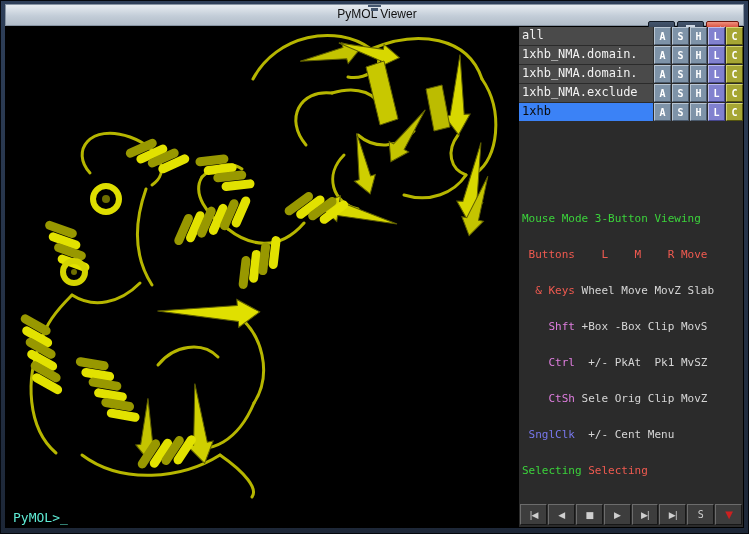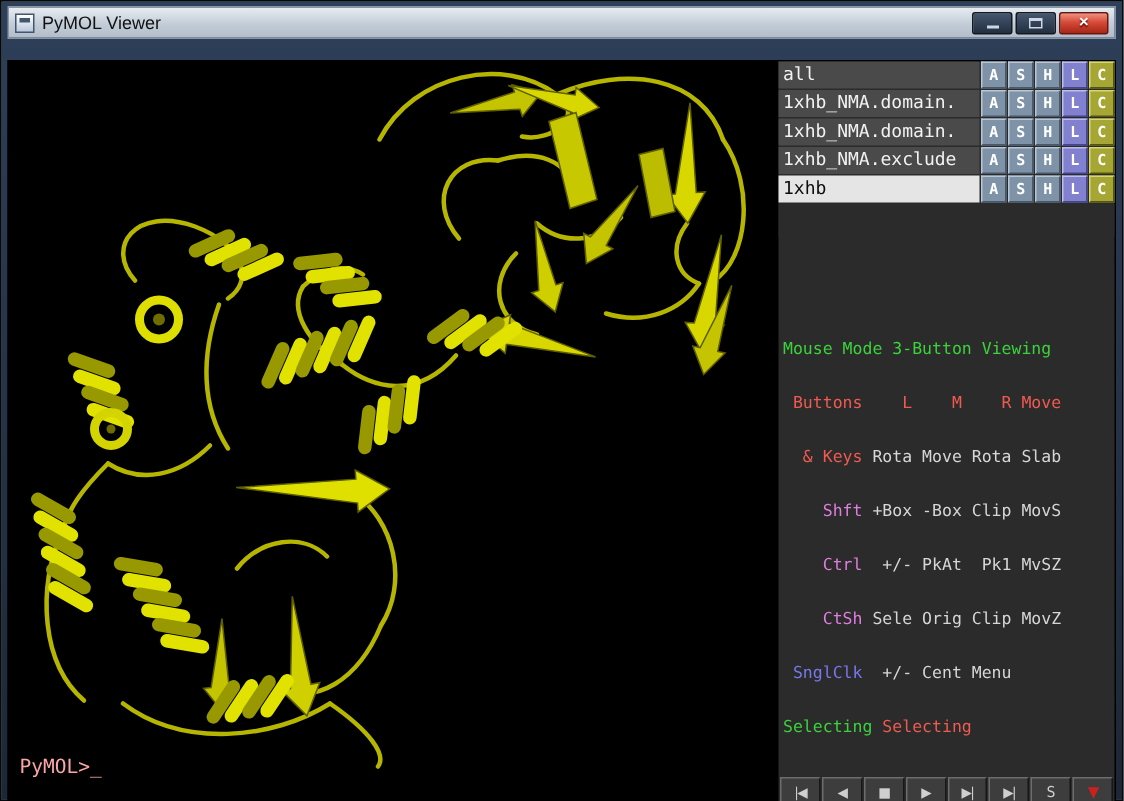--- a/index.html
+++ b/index.html
@@ -9,44 +9,44 @@
     position:relative;width:749px;height:534px;
     background:linear-gradient(#2e3f59,#1d2737);
     border:1px solid #05080d;
     padding:3px 4px 4px 4px;
     font-family:"Liberation Sans",sans-serif;
   }
   .titlebar{
     height:22px;display:flex;align-items:center;
     background:linear-gradient(#e7ecf1,#c3cdd8 55%,#b2bdc9);
     border:1px solid #8794a3;
-    padding:0 4px;margin-bottom:14px;
+    padding:0 4px;margin-bottom:0;flex-direction:column;
   }
   .app-icon{width:13px;height:13px;border:1px solid #44566e;background:linear-gradient(#ffffff,#b9c9dd);display:inline-block;position:relative;}
   .app-icon::after{content:"";position:absolute;left:2px;top:2px;width:7px;height:3px;background:#44566e;}
   .title-text{margin-left:5px;font-size:12px;color:#111;}
   .win-buttons{margin-left:auto;display:flex;gap:2px;}
   .win-btn{width:27px;height:15px;border-radius:2px;display:flex;align-items:center;justify-content:center;cursor:pointer;}
   .win-btn.dark{background:linear-gradient(#45566e,#232f41);border:1px solid #101823;color:#cdd7e4;}
   .win-btn.close{width:33px;background:linear-gradient(#f0917f,#d64a38 45%,#a82617);border:1px solid #6d150b;color:#fff;font-size:11px;font-weight:bold;text-shadow:0 1px 1px #5a0e06;}
   .glyph-min{display:block;width:8px;height:2px;background:currentColor;margin-top:6px;}
   .glyph-max{display:block;width:9px;height:7px;border:1px solid currentColor;border-top-width:2px;}
 
   .content{height:502px;display:flex;border:1px solid #000;background:#000;}
 
   
   .viewport{position:relative;width:512px;height:100%;background:#000;overflow:hidden;flex:none;}
   .viewport svg{position:absolute;left:0;top:0;}
-  .prompt{position:absolute;left:7px;bottom:22px;color:#fca5a5;font:13px "DejaVu Sans Mono",monospace;}
+  .prompt{position:absolute;left:7px;bottom:2px;color:#5eead4;font:13px "DejaVu Sans Mono",monospace;}
 
   
   .sidebar{flex:1;background:#2b2b2b;border-left:1px solid #000;display:flex;flex-direction:column;}
   .obj-row{display:flex;height:18px;margin-bottom:1px;font-family:"DejaVu Sans Mono",monospace;font-size:12px;}
   .obj-name{flex:1;background:#4a4a4a;color:#f2f2f2;padding:1px 3px;line-height:15px;white-space:nowrap;overflow:hidden;cursor:pointer;}
-  .obj-row.selected .obj-name{background:#e5e5e5;color:#0c0c0c;}
+  .obj-row.selected .obj-name{background:#3b82f6;color:#0c0c0c;}
   .abtn{width:17px;margin-left:1px;display:flex;align-items:center;justify-content:center;font-size:10px;font-weight:bold;color:#fff;cursor:pointer;border:1px solid;}
   .abtn.steel{background:#7e93a8;border-color:#b9c6d3 #49586a #49586a #b9c6d3;}
   .abtn.purple{background:#8181cf;border-color:#bdbdec #45458c #45458c #bdbdec;}
   .abtn.olive{background:#a6a634;border-color:#d6d674 #55550f #55550f #d6d674;}
 
   .spacer{flex:1;background:#2b2b2b;}
 
   .mouse-panel{font-family:"DejaVu Sans Mono",monospace;font-size:11px;line-height:12px;padding:1px 3px 2px 3px;white-space:pre;margin-top:44px;}
   [data-color="green"]{color:#3bd33b;}
   [data-color="red"]{color:#f05a50;}
@@ -207,21 +207,21 @@
           <span class="abtn purple">L</span>
           <span class="abtn olive">C</span>
         </div>
       </div>
 
       <div class="spacer"></div>
 
       <div class="mouse-panel">
         <div><span data-color="green">Mouse Mode </span><span data-color="green">3-Button Viewing</span></div>
         <div><span data-color="red"> Buttons </span><span data-color="red">   L    M    R Move</span></div>
-        <div><span data-color="red">  &amp; Keys </span><span data-color="gray">Rota Move Rota Slab</span></div>
+        <div><span data-color="red">  &amp; Keys </span><span data-color="gray">Wheel Move MovZ Slab</span></div>
         <div><span data-color="pink">    Shft </span><span data-color="gray">+Box -Box Clip MovS</span></div>
         <div><span data-color="pink">    Ctrl </span><span data-color="gray"> +/- PkAt  Pk1 MvSZ</span></div>
         <div><span data-color="pink">    CtSh </span><span data-color="gray">Sele Orig Clip MovZ</span></div>
         <div><span data-color="blue"> SnglClk </span><span data-color="gray"> +/- Cent Menu</span></div>
         <div><span data-color="green">Selecting </span><span data-color="red">Selecting</span></div>
       </div>
 
       <div class="movie">
         <div class="mvbtn">|◀</div>
         <div class="mvbtn">◀</div>

